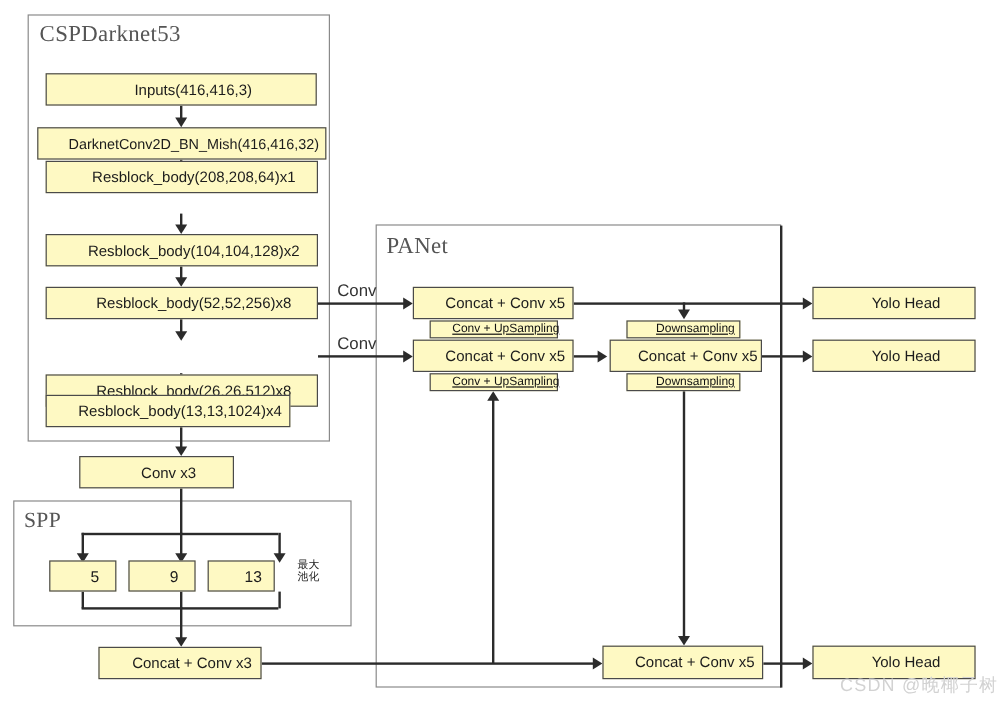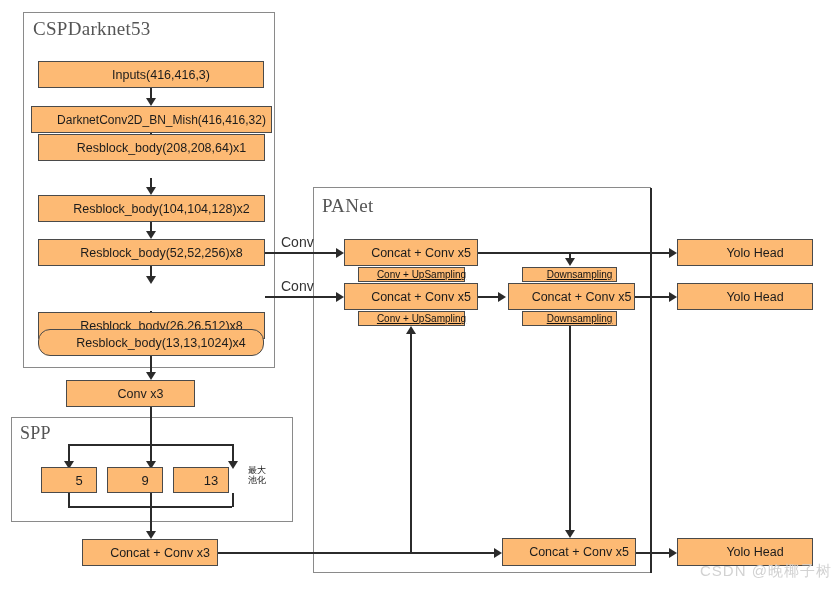--- a/index.html
+++ b/index.html
@@ -29,21 +29,21 @@
     color:#555555;
     letter-spacing:.3px;
     white-space:nowrap;
   }
 
   
   .node{
     position:absolute;
     box-sizing:border-box;
     border:1.6px solid #4a4a4a;
-    background:#fdba74;
+    background:#fef9c3;
     display:flex;
     align-items:center;
     justify-content:center;
     font-size:12.5px;
     color:#1c1c1c;
     white-space:nowrap;
     z-index:5;
     padding-left:20px;
   }
   .node.small{
@@ -116,21 +116,21 @@
 
   <div class="group" style="left:23px;top:12px;width:252px;height:356px;"></div>
   <div class="group-label" style="left:33px;top:18px;">CSPDarknet53</div>
 
   <div class="node" style="left:38px;top:61px;width:226px;height:27px;">Inputs(416,416,3)</div>
   <div class="node" style="left:31px;top:106px;width:241px;height:27px;font-size:12px;">DarknetConv2D_BN_Mish(416,416,32)</div>
   <div class="node" style="left:38px;top:134px;width:227px;height:27px;">Resblock_body(208,208,64)x1</div>
   <div class="node" style="left:38px;top:195px;width:227px;height:27px;">Resblock_body(104,104,128)x2</div>
   <div class="node" style="left:38px;top:239px;width:227px;height:27px;">Resblock_body(52,52,256)x8</div>
   <div class="node" style="left:38px;top:284px;width:227px;height:27px;margin-top:28px;">Resblock_body(26,26,512)x8</div>
-  <div class="node" style="left:38px;top:329px;width:226px;height:27px;border-radius:12px;">Resblock_body(13,13,1024)x4</div>
+  <div class="node" style="left:38px;top:329px;width:204px;height:27px;">Resblock_body(13,13,1024)x4</div>
 
   <div class="ln v" style="left:150px;top:88px;height:11px;"></div>
   <div class="arrow down" style="left:146px;top:98px;"></div>
 
   <div class="ln v" style="left:150px;top:133px;height:11px;"></div>
   <div class="arrow down" style="left:146px;top:143px;"></div>
 
   <div class="ln v" style="left:150px;top:178px;height:10px;"></div>
   <div class="arrow down" style="left:146px;top:187px;"></div>
 

